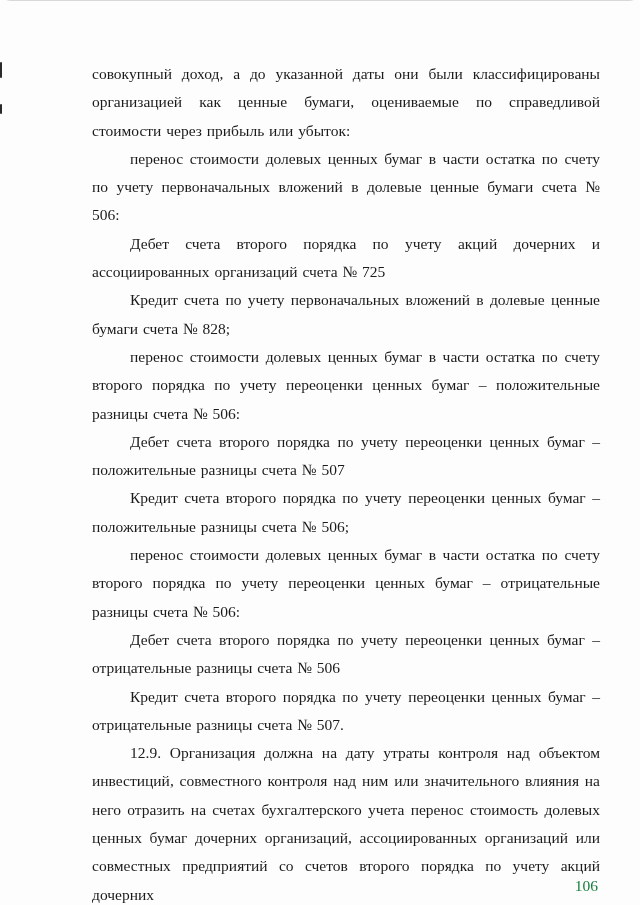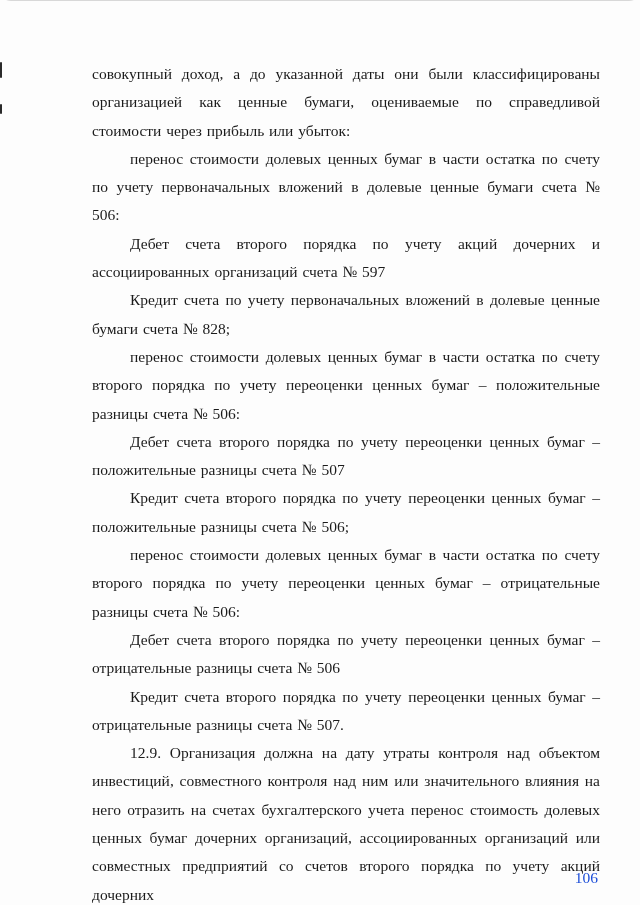--- a/index.html
+++ b/index.html
@@ -45,38 +45,38 @@
     font-size: 15.5px;
     line-height: 28.3px;
     text-align: justify;
     word-spacing: 1px;
   }
   .para { text-indent: 38px; }
   .para.no-indent { text-indent: 0; }
   .page-number {
     position: absolute;
     right: 42px;
-    bottom: 18px;
+    bottom: 10px;
     font-size: 15.5px;
-    color: #1d4ed8;
+    color: #15803d;
   }
 </style>
 </head>
 <body>
 
 <div class="page">
 
   <div class="edge-top"></div>
   <div class="mark-1"></div>
   <div class="mark-2"></div>
 
   <div class="text-block">
     <p class="para no-indent">совокупный доход, а до указанной даты они были классифицированы организацией как ценные бумаги, оцениваемые по справедливой стоимости через прибыль или убыток:</p>
     <p class="para">перенос стоимости долевых ценных бумаг в части остатка по счету по учету первоначальных вложений в долевые ценные бумаги счета № 506:</p>
-    <p class="para">Дебет счета второго порядка по учету акций дочерних и ассоциированных организаций счета № 597</p>
+    <p class="para">Дебет счета второго порядка по учету акций дочерних и ассоциированных организаций счета № 725</p>
     <p class="para">Кредит счета по учету первоначальных вложений в долевые ценные бумаги счета № 828;</p>
     <p class="para">перенос стоимости долевых ценных бумаг в части остатка по счету второго порядка по учету переоценки ценных бумаг – положительные разницы счета № 506:</p>
     <p class="para">Дебет счета второго порядка по учету переоценки ценных бумаг – положительные разницы счета № 507</p>
     <p class="para">Кредит счета второго порядка по учету переоценки ценных бумаг – положительные разницы счета № 506;</p>
     <p class="para">перенос стоимости долевых ценных бумаг в части остатка по счету второго порядка по учету переоценки ценных бумаг – отрицательные разницы счета № 506:</p>
     <p class="para">Дебет счета второго порядка по учету переоценки ценных бумаг – отрицательные разницы счета № 506</p>
     <p class="para">Кредит счета второго порядка по учету переоценки ценных бумаг – отрицательные разницы счета № 507.</p>
     <p class="para">12.9. Организация должна на дату утраты контроля над объектом инвестиций, совместного контроля над ним или значительного влияния на него отразить на счетах бухгалтерского учета перенос стоимость долевых ценных бумаг дочерних организаций, ассоциированных организаций или совместных предприятий со счетов второго порядка по учету акций дочерних</p>
   </div>
 

